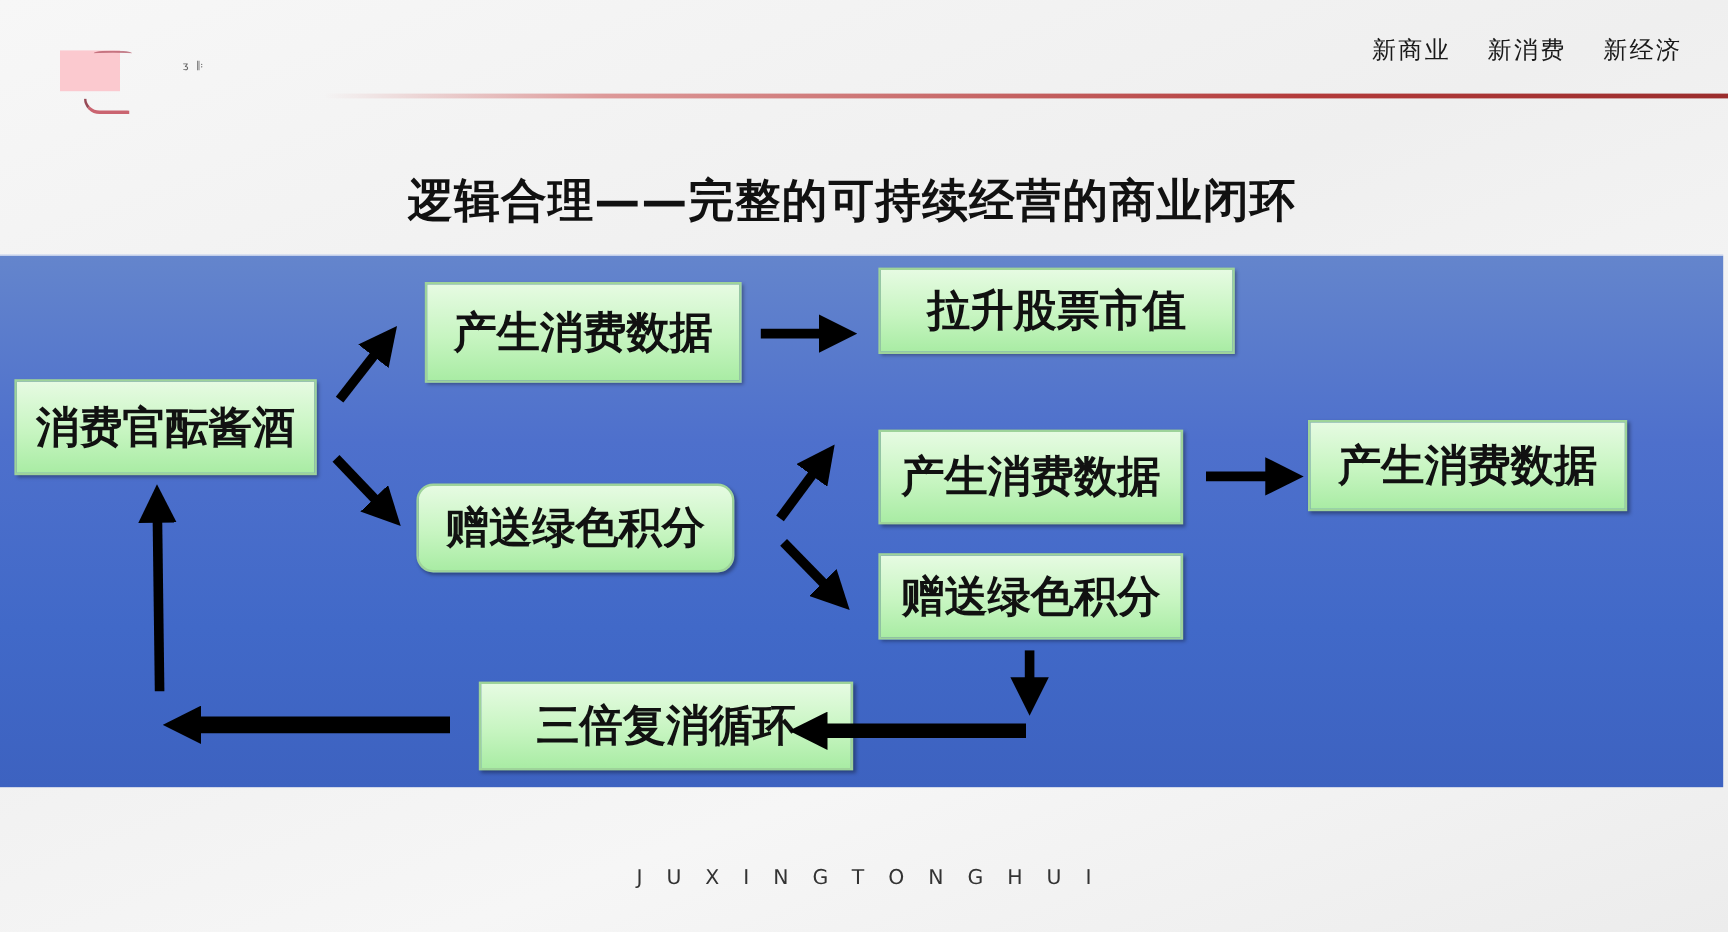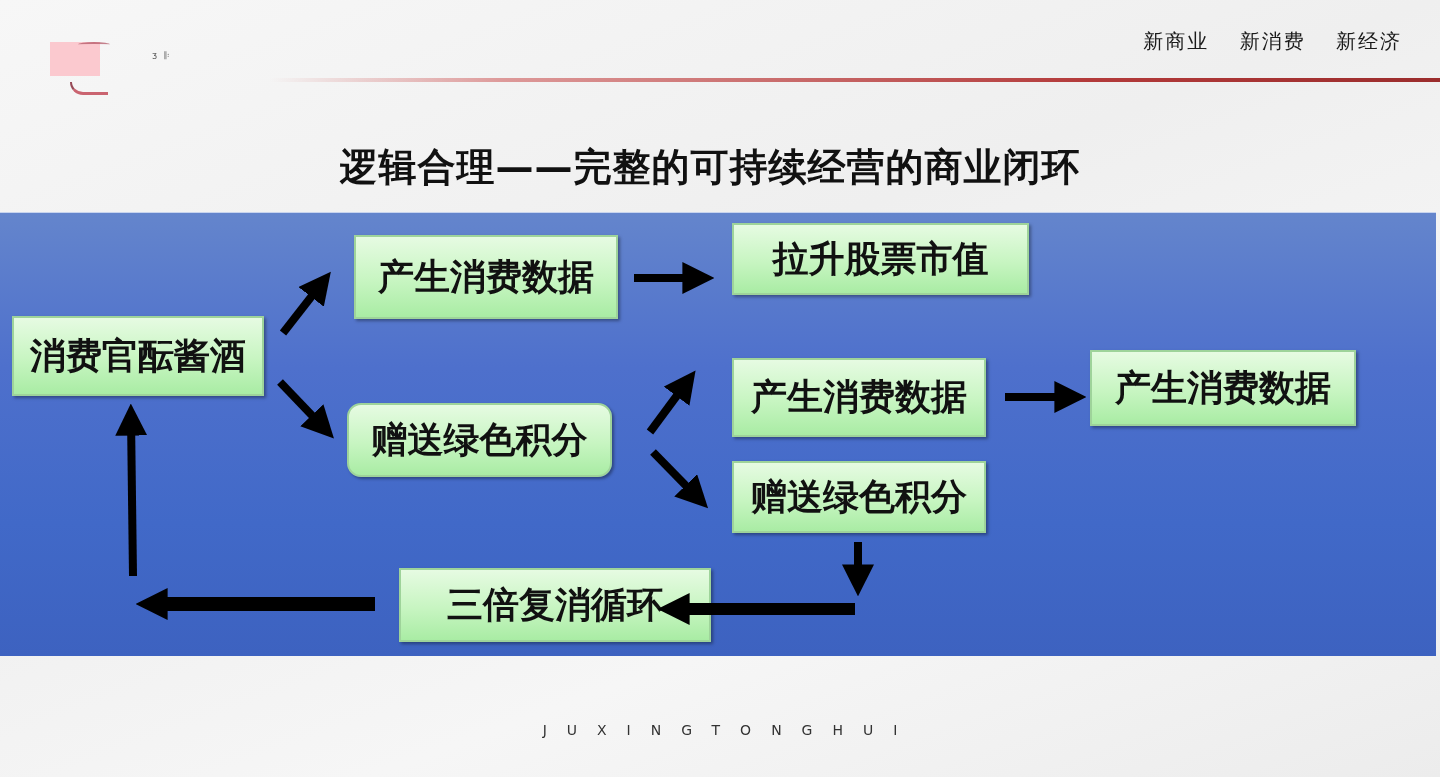--- a/index.html
+++ b/index.html
@@ -17,21 +17,21 @@
   .header-rule { position: absolute; left: 270px; right: 0; top: 78px; height: 4px;
     background: linear-gradient(90deg, rgba(200,120,120,0) 0%, #d99 20%, #b33a3a 70%, #9b2d2d 100%); }
   .title { position: absolute; left: 0; width: 1420px; top: 142px; text-align: center; font-size: 38px; font-weight: bold; color: #111; letter-spacing: 1px; }
   .panel { position: absolute; left: 0; top: 212px; width: 1436px; height: 443px;
     background: linear-gradient(180deg, #6485cc 0%, #4e70cc 35%, #4169c8 70%, #3d62c0 100%);
     border-top: 1px solid #c8d4ee; }
   .box { position: absolute; background: linear-gradient(180deg, #e6fbe2 0%, #c7f5c1 55%, #a9eca4 100%);
     border: 2px solid #9ed39a; box-shadow: 2px 2px 3px rgba(0,0,0,0.35);
     font-size: 36px; font-weight: bold; color: #111; display: flex; align-items: center; justify-content: center; white-space: nowrap; box-sizing: border-box; }
   svg.arrows { position: absolute; left: 0; top: 0; width: 1440px; height: 777px; pointer-events: none; }
-  .footer { position: absolute; left: 0; width: 1440px; top: 722px; text-align: center; font-size: 14px; letter-spacing: 20px; color: #333; padding-left: 20px; box-sizing: border-box; }
+  .footer { position: absolute; left: 0; width: 1440px; top: 722px; text-align: center; font-size: 17px; letter-spacing: 20px; color: #333; padding-left: 20px; box-sizing: border-box; }
 </style>
 </head>
 <body>
 
 <div class="logo-mark"></div>
 <div class="logo-swoosh-top"></div>
 <div class="logo-swoosh-bottom"></div>
 <div class="logo-text">ᴣ 𝄆</div>
 
 <div class="tagline">

